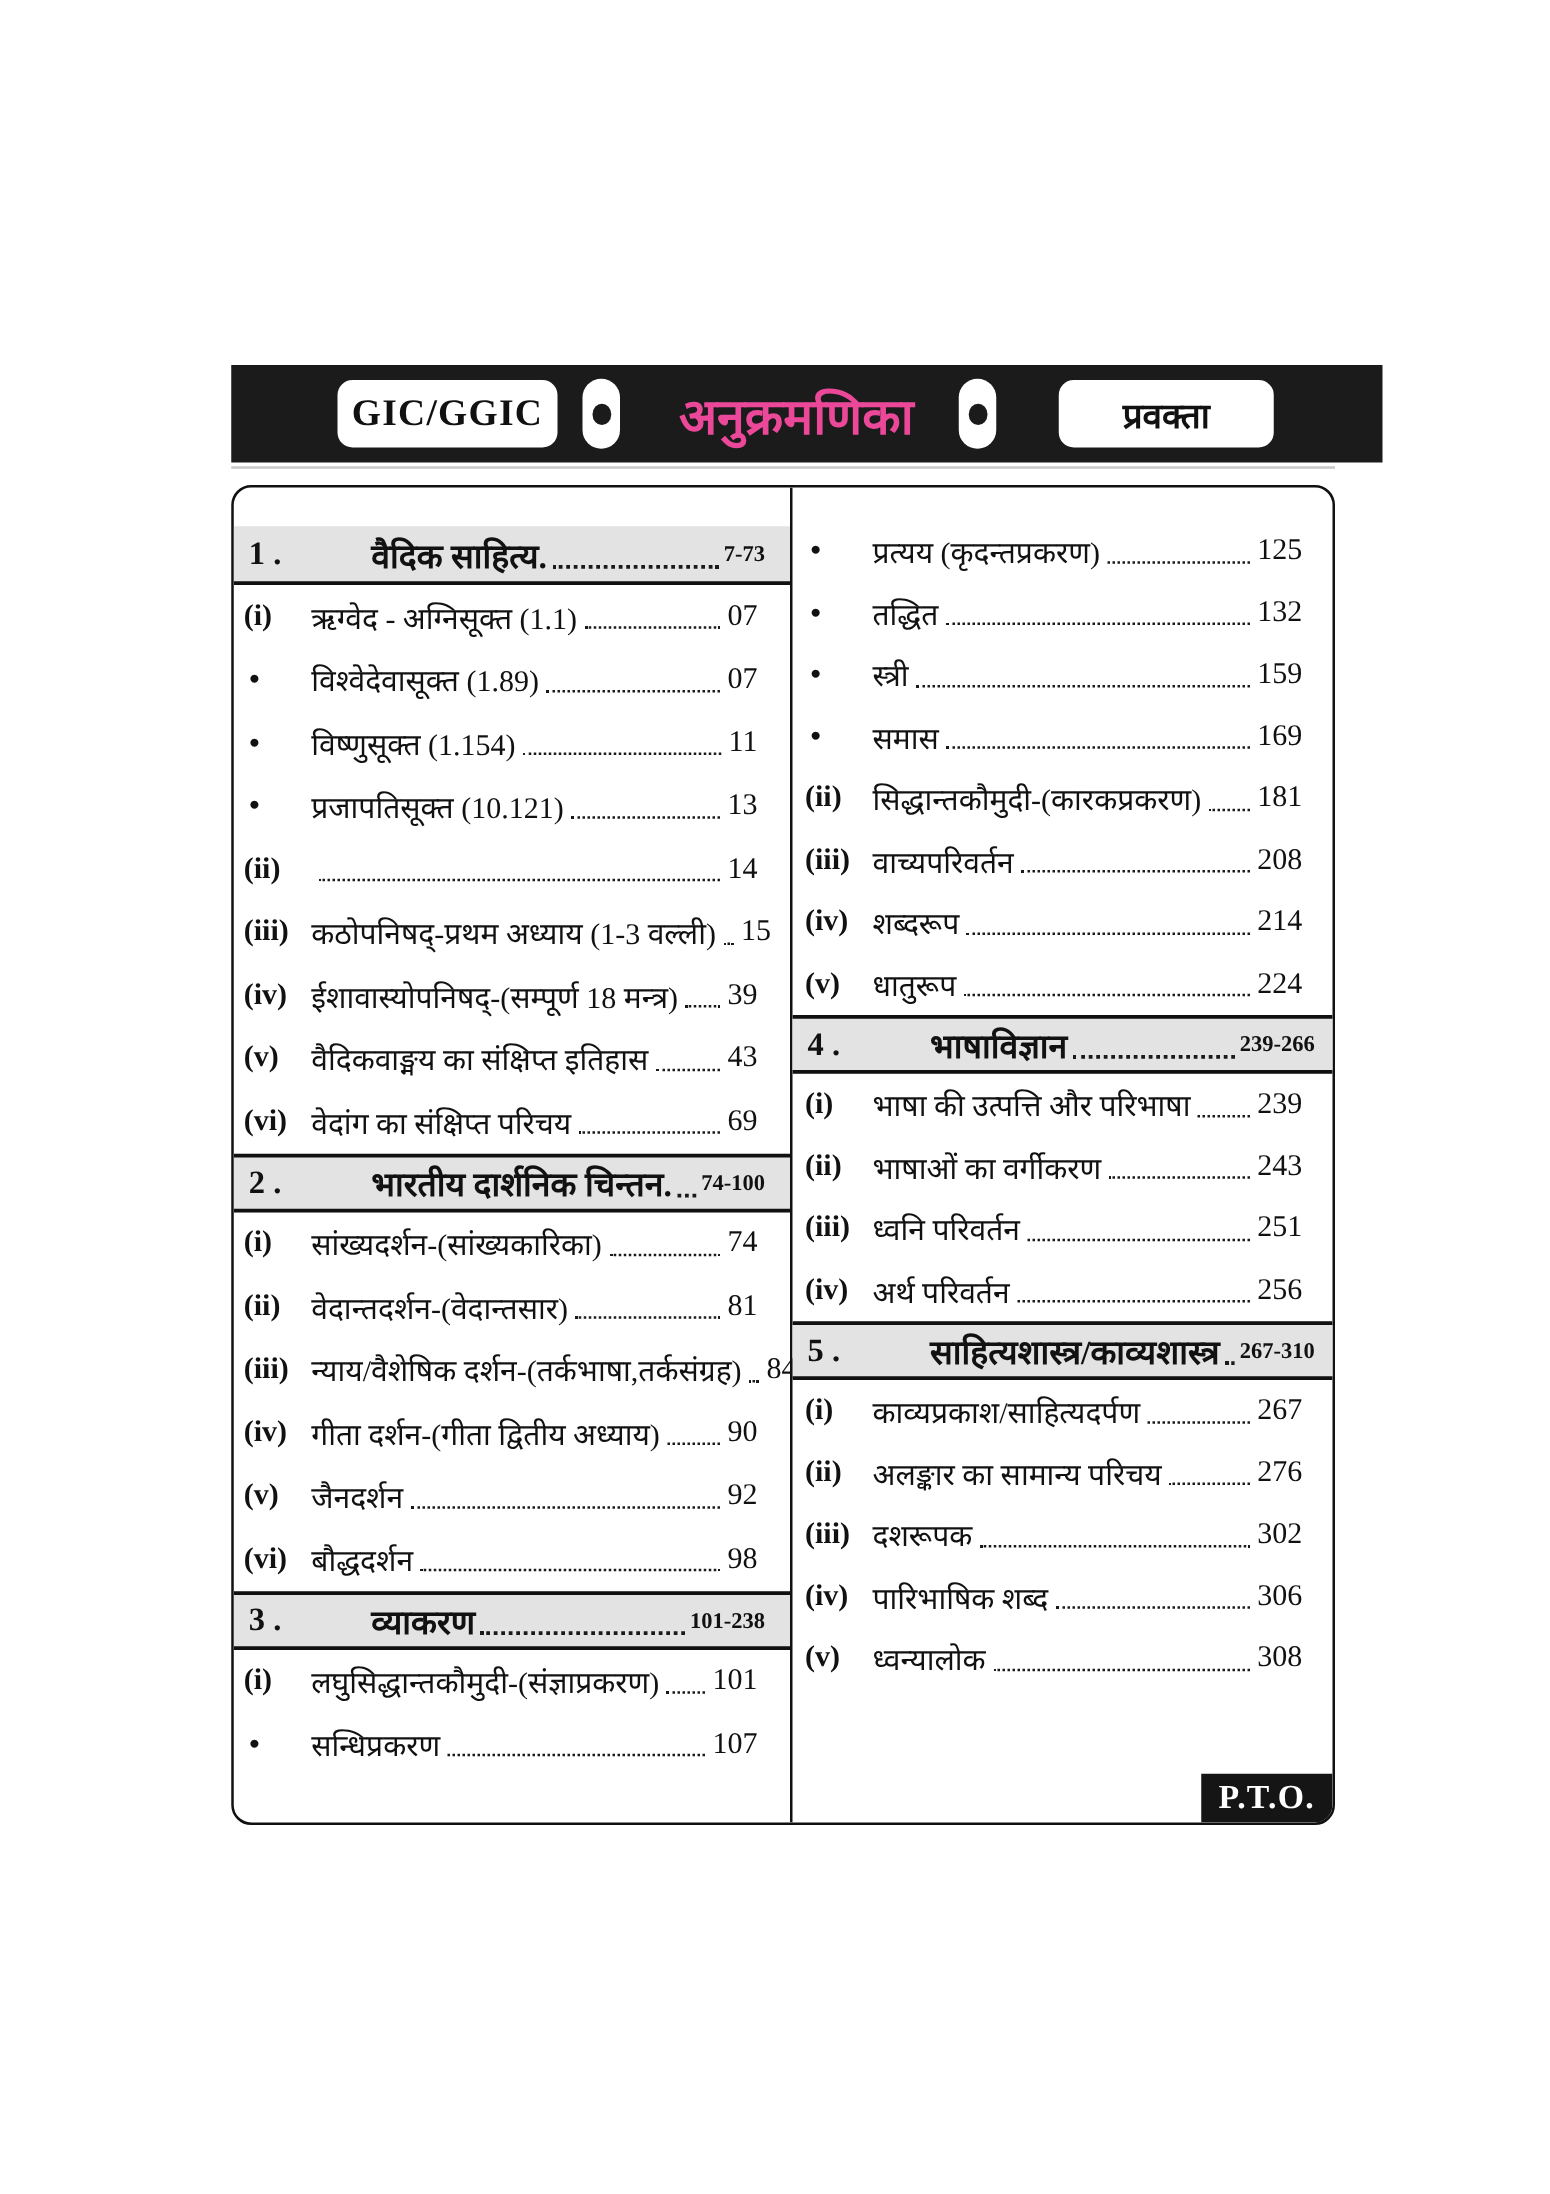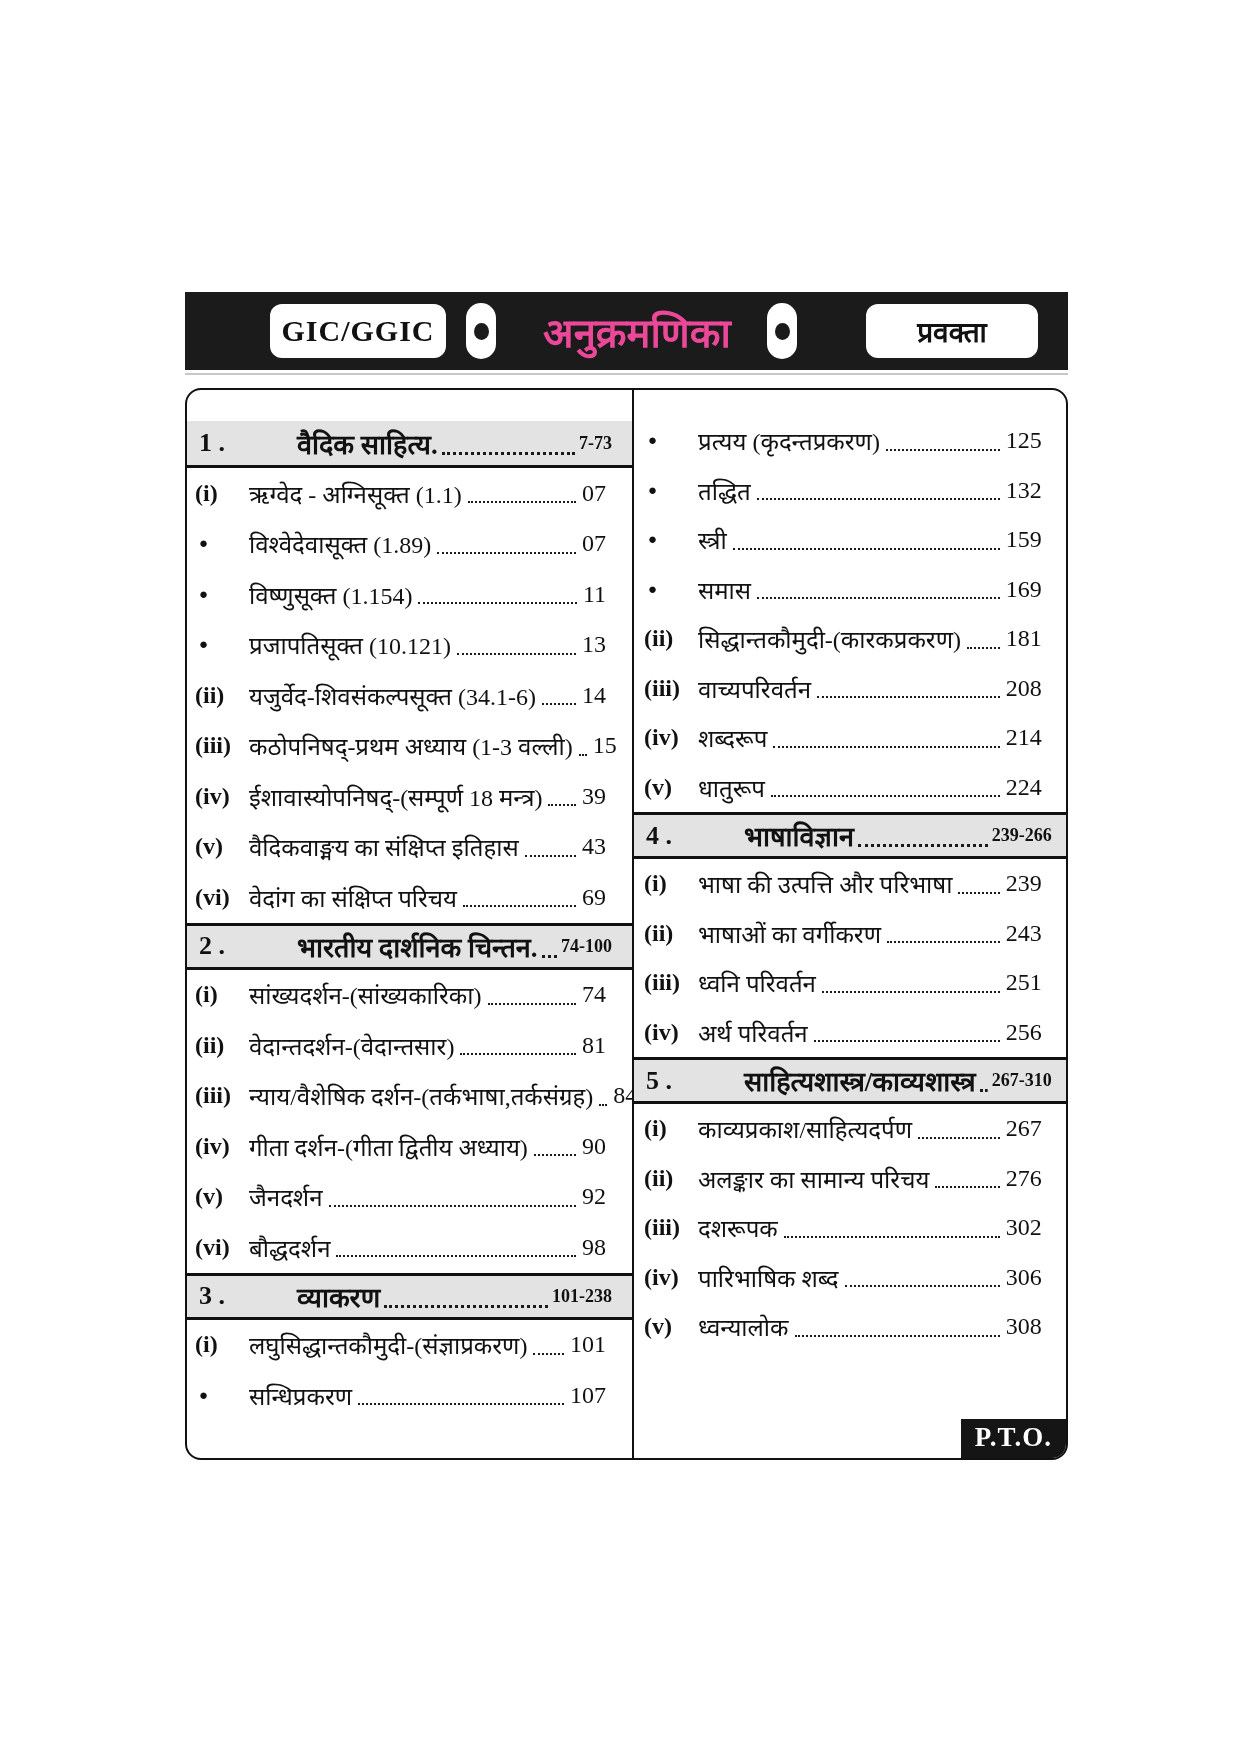--- a/index.html
+++ b/index.html
@@ -5,27 +5,28 @@
 <style>
   html,body { margin:0; padding:0; }
   body {
     width:1240px; height:1755px; background:#ffffff; position:relative;
     font-family:"Liberation Serif","DejaVu Serif",serif; color:#111;
   }
   
   .topbar {
     position:absolute; left:185px; top:292px; width:883px; height:78px;
     background:#1b1b1b;
+    padding-left:38px;
   }
   .badge {
     position:absolute; top:12px; height:54px; background:#fff; border-radius:12px;
     display:flex; align-items:center; justify-content:center; font-weight:bold;
   }
   .badge-left  { left:85px;  width:176px; font-size:30px; letter-spacing:1px; }
-  .badge-right { left:662px; width:172px; font-size:28px;margin-left:19px; }
+  .badge-right { left:662px; width:172px; font-size:28px; }
   .bar-title {
     position:absolute; left:352px; width:200px; top:0; height:78px;
     display:flex; align-items:center; justify-content:center;
     color:#ec4899; font-weight:bold; font-size:40px; white-space:nowrap;
   }
   .pill {
     position:absolute; top:11px; width:30px; height:56px; background:#fff; border-radius:15px;
     display:flex; align-items:center; justify-content:center;
   }
   .pill-1 { left:281px; } .pill-2 { left:582px; }
@@ -117,21 +118,20 @@
         <span class="pg">11</span>
       </div>
     <div class="entry bullet">
         <span class="lbl">●</span>
         <span class="txt">प्रजापतिसूक्त (10.121)</span>
         <span class="dots"></span>
         <span class="pg">13</span>
       </div>
     <div class="entry">
         <span class="lbl">(ii)</span>
-        <span class="txt">यजुर्वेद-शिवसंकल्पसूक्त (34.1-6)</span>
         <span class="dots"></span>
         <span class="pg">14</span>
       </div>
     <div class="entry">
         <span class="lbl">(iii)</span>
         <span class="txt">कठोपनिषद्-प्रथम अध्याय (1-3 वल्ली)</span>
         <span class="dots"></span>
         <span class="pg">15</span>
       </div>
     <div class="entry">

